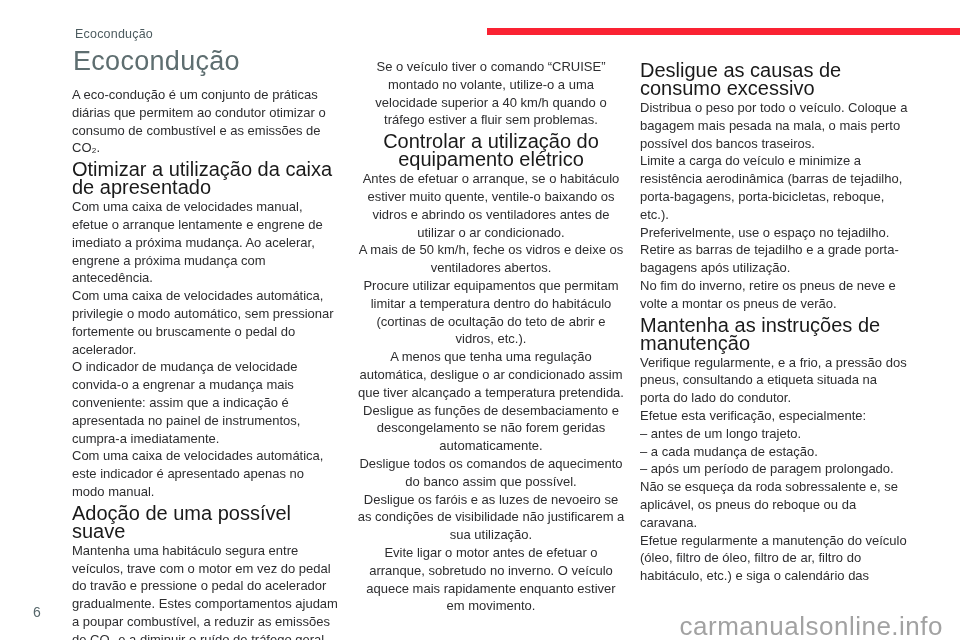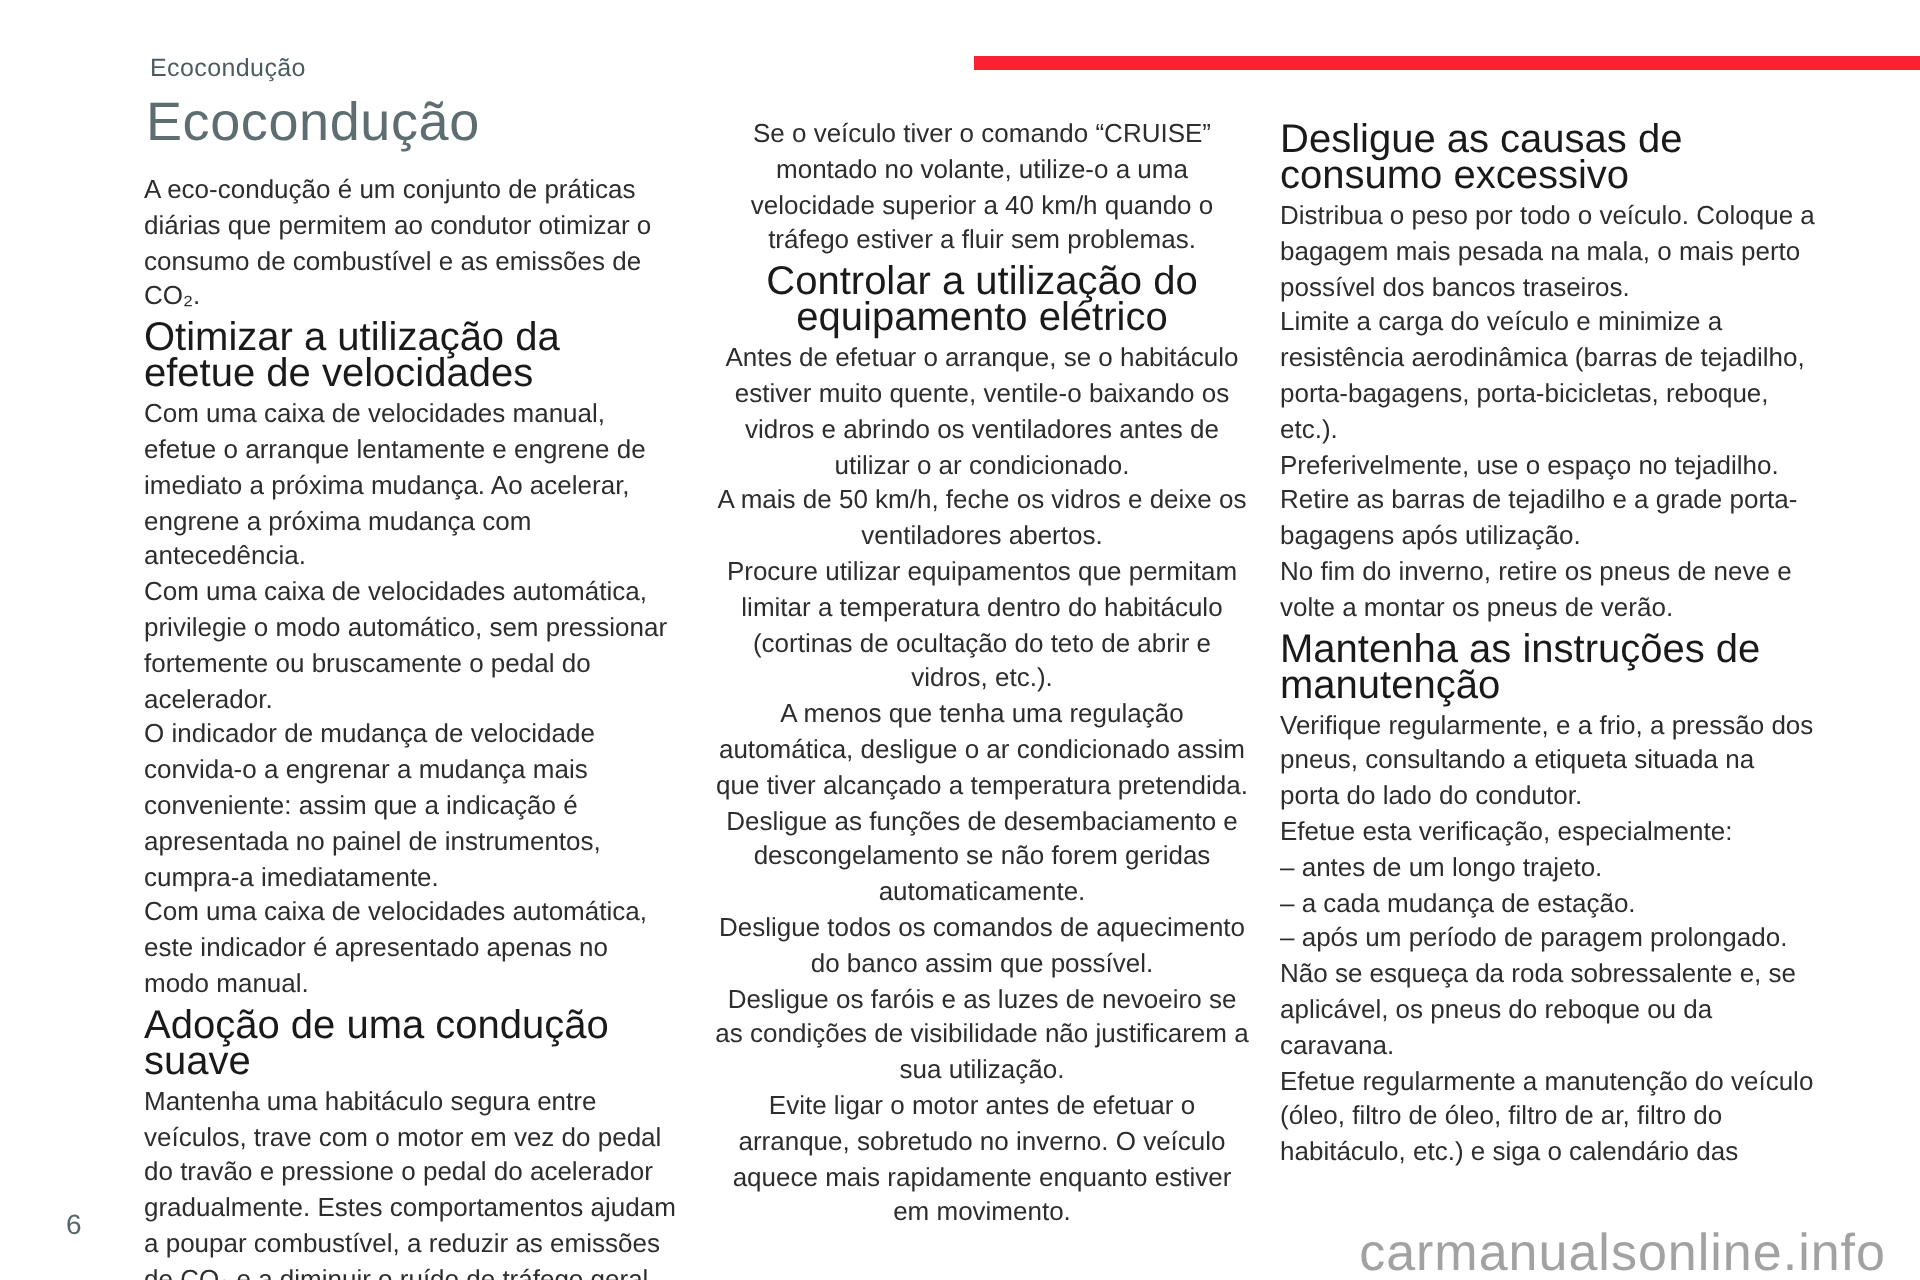--- a/index.html
+++ b/index.html
@@ -82,26 +82,26 @@
 <div class="page">
 
   <span class="running-header">Ecocondução</span>
 
   <div class="accent-bar" style="background: rgb(250, 34, 50);"></div>
 
   <h1 class="doc-title" style="color: rgb(94, 110, 112);">Ecocondução</h1>
 
   <section class="col col-1">
     <p>A eco-condução é um conjunto de práticas diárias que permitem ao condutor otimizar o consumo de combustível e as emissões de CO₂.</p>
-    <h2>Otimizar a utilização da efetue de velocidades</h2>
+    <h2>Otimizar a utilização da caixa de apresentado</h2>
     <p>Com uma caixa de velocidades manual, efetue o arranque lentamente e engrene de imediato a próxima mudança. Ao acelerar, engrene a próxima mudança com antecedência.
 Com uma caixa de velocidades automática, privilegie o modo automático, sem pressionar fortemente ou bruscamente o pedal do acelerador.
 O indicador de mudança de velocidade convida-o a engrenar a mudança mais conveniente: assim que a indicação é apresentada no painel de instrumentos, cumpra-a imediatamente.
 Com uma caixa de velocidades automática, este indicador é apresentado apenas no modo manual.</p>
-    <h2>Adoção de uma condução suave</h2>
+    <h2>Adoção de uma possível suave</h2>
     <p>Mantenha uma habitáculo segura entre veículos, trave com o motor em vez do pedal do travão e pressione o pedal do acelerador gradualmente. Estes comportamentos ajudam a poupar combustível, a reduzir as emissões de CO₂ e a diminuir o ruído de tráfego geral.</p>
   </section>
 
   <section class="col col-2">
     <p>Se o veículo tiver o comando “CRUISE” montado no volante, utilize-o a uma velocidade superior a 40 km/h quando o tráfego estiver a fluir sem problemas.</p>
     <h2>Controlar a utilização do equipamento elétrico</h2>
     <p>Antes de efetuar o arranque, se o habitáculo estiver muito quente, ventile-o baixando os vidros e abrindo os ventiladores antes de utilizar o ar condicionado.
 A mais de 50 km/h, feche os vidros e deixe os ventiladores abertos.
 Procure utilizar equipamentos que permitam limitar a temperatura dentro do habitáculo (cortinas de ocultação do teto de abrir e vidros, etc.).
 A menos que tenha uma regulação automática, desligue o ar condicionado assim que tiver alcançado a temperatura pretendida.

